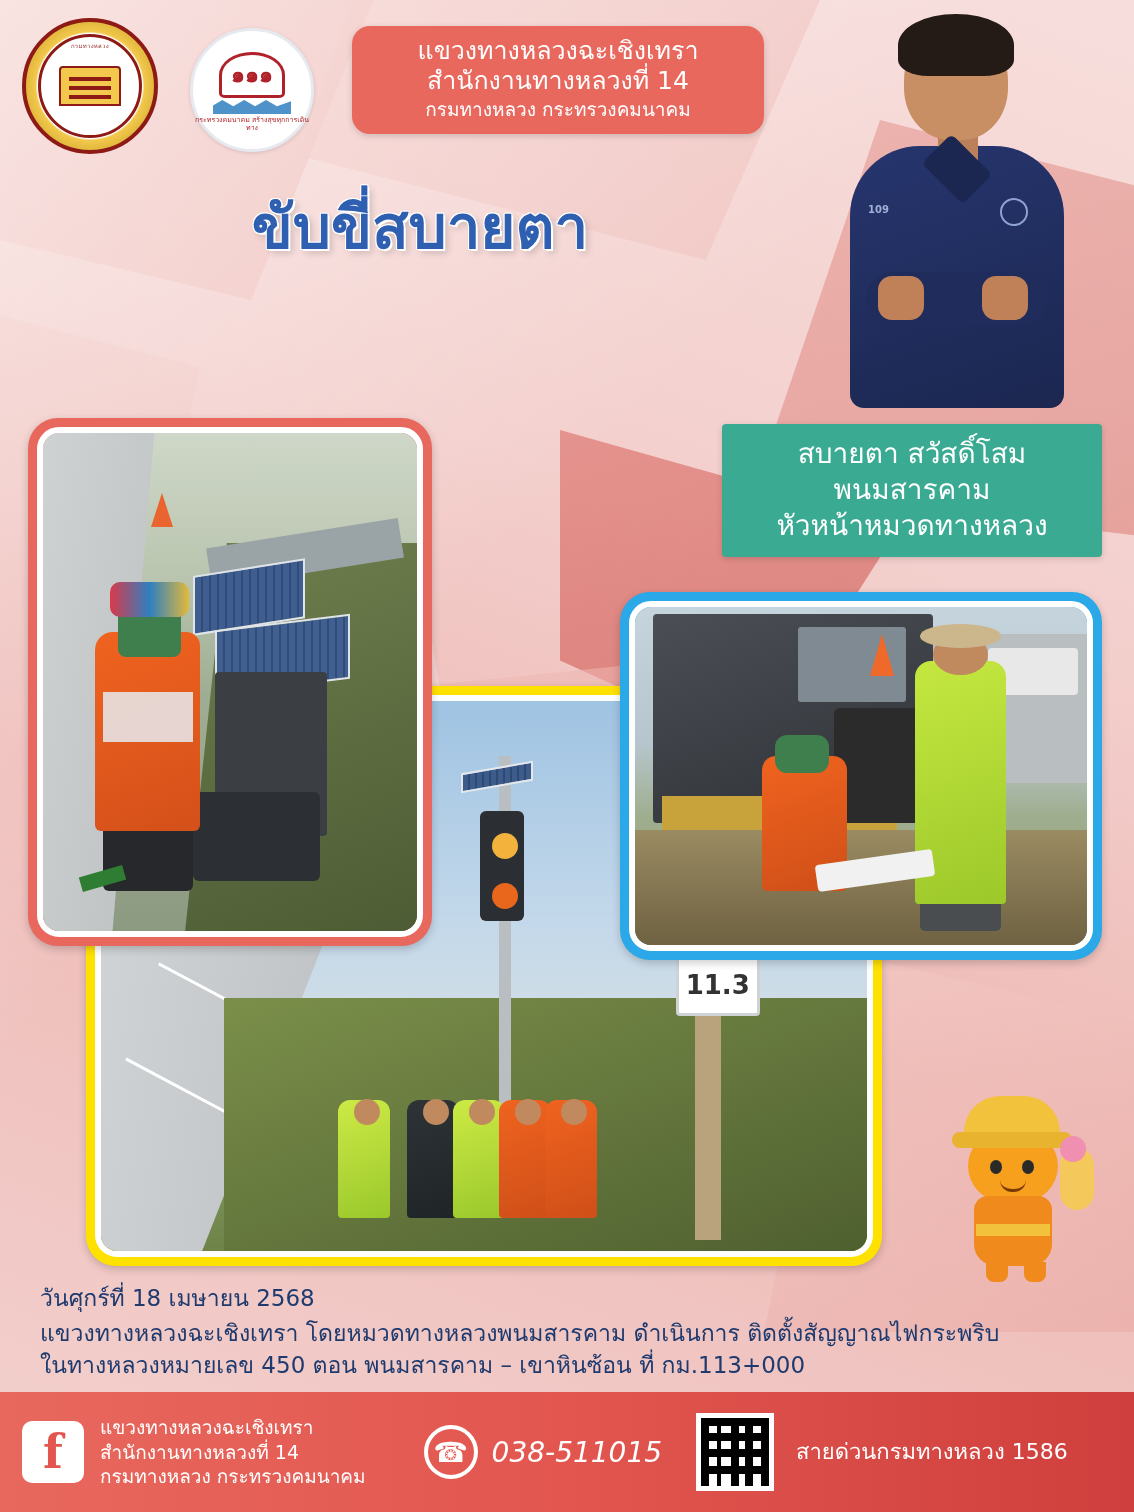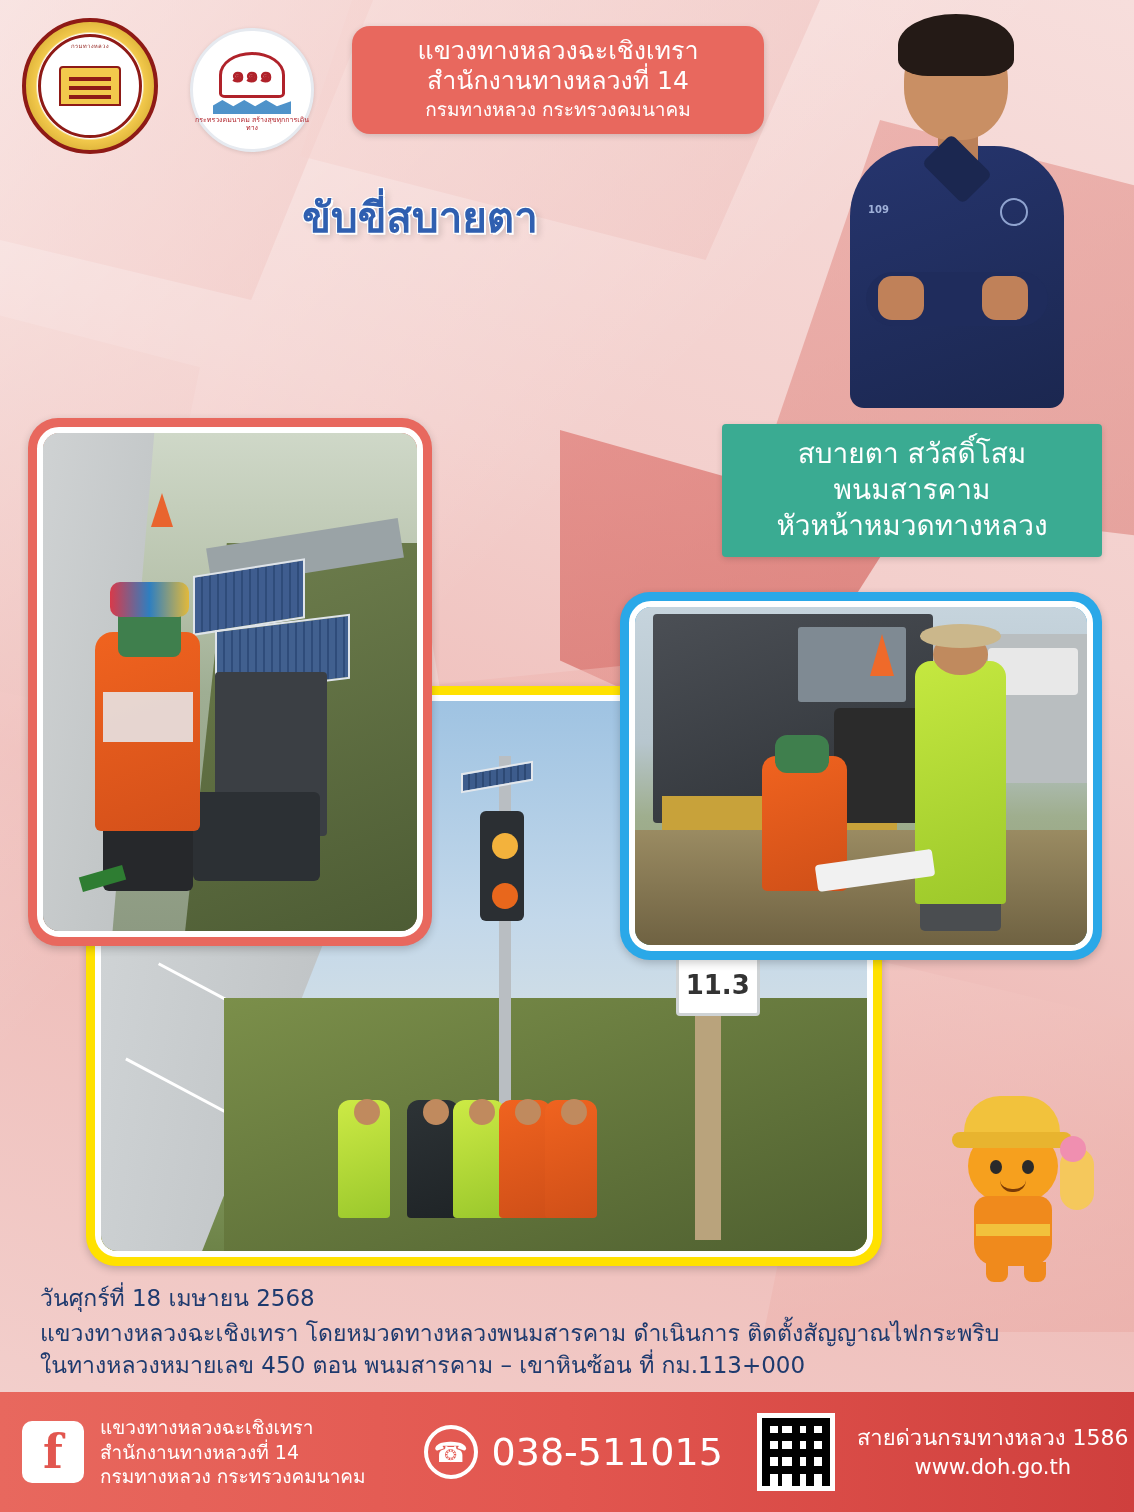--- a/index.html
+++ b/index.html
@@ -116,21 +116,21 @@
   
   .headline {
     position: absolute; left: 40px; top: 196px; width: 760px;
     text-align: center;
     color: #2f5fb0;
     font-weight: bold;
     line-height: 1.06;
     text-shadow: 2px 2px 0 #fff, -1px -1px 0 #fff, 1px -1px 0 #fff, -1px 1px 0 #fff, 4px 4px 7px rgba(0,0,0,.18);
   }
   .headline .h1 { font-size: 64px; }
-  .headline .h2 { font-size: 42px; }
+  .headline .h2 { font-size: 60px; }
 
   
   .person {
     position: absolute; right: 62px; top: 8px; width: 230px; height: 410px;
   }
   .person .head {
     position: absolute; left: 62px; top: 14px; width: 104px; height: 118px;
     background: #c98f64; border-radius: 50% 50% 44% 44%;
   }
   .person .hair {
@@ -305,21 +305,21 @@
     width: 62px; height: 62px; background: #fff; color: #e2564f; border-radius: 10px;
     margin-left: 22px; font-size: 46px; font-weight: bold; display:flex; align-items:center; justify-content:center;
     font-family: "DejaVu Serif", serif;
   }
   .fb-text { margin-left: 16px; font-size: 19px; line-height: 1.3; }
   .phone-wrap { display:flex; align-items:center; margin-left: 58px; }
   .phone-icon {
     width: 54px; height: 54px; border-radius: 50%; border: 4px solid #fff;
     display:flex; align-items:center; justify-content:center; font-size: 28px;
   }
-  .phone-num { margin-left: 14px; font-size: 38px; }
+  .phone-num { margin-left: 14px; font-size: 28px; font-style: italic; }
   .qr {
     width: 78px; height: 78px; margin-left: 34px; background:#fff; padding: 5px;
   }
   .qr .grid {
     width: 100%; height: 100%;
     background:
       linear-gradient(90deg,#000 0 12%, transparent 12% 24%, #000 24% 30%, transparent 30% 44%, #000 44% 56%, transparent 56% 64%, #000 64% 76%, transparent 76% 88%, #000 88% 100%),
       linear-gradient(#000 0 12%, transparent 12% 22%, #000 22% 34%, transparent 34% 46%, #000 46% 58%, transparent 58% 70%, #000 70% 82%, transparent 82% 100%);
     background-blend-mode: multiply;
   }
@@ -480,17 +480,16 @@
     </div>
     <div class="phone-wrap">
       <div class="phone-icon">☎</div>
       <div class="phone-num">038-511015</div>
     </div>
     <div class="qr">
         <div class="grid"></div>
       </div>
     <div class="hotline">
       <div>สายด่วนกรมทางหลวง 1586</div>
-      <div class="w">www.doh.go.th</div>
     </div>
   </div>
 
 </div>
 
 </body></html>

